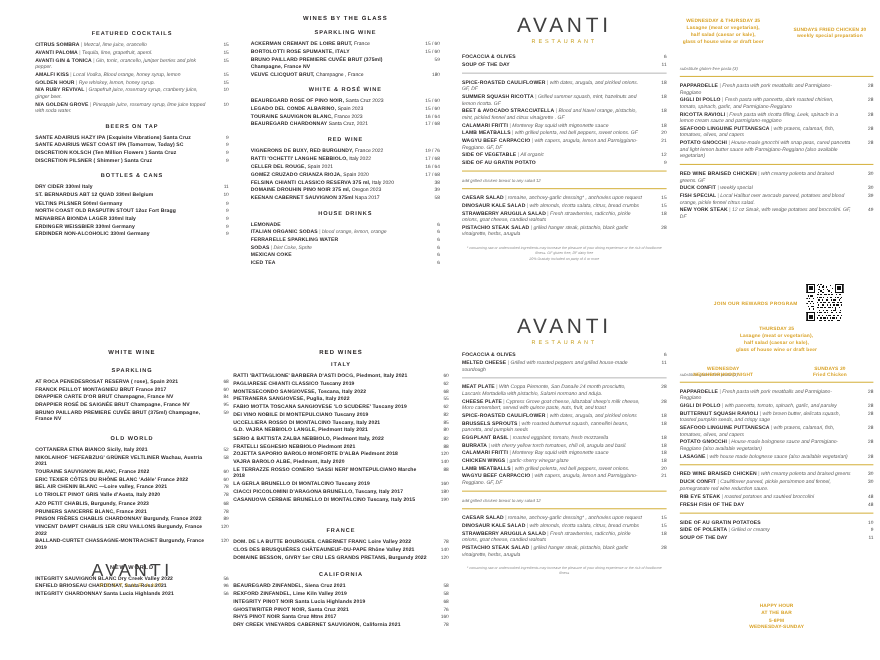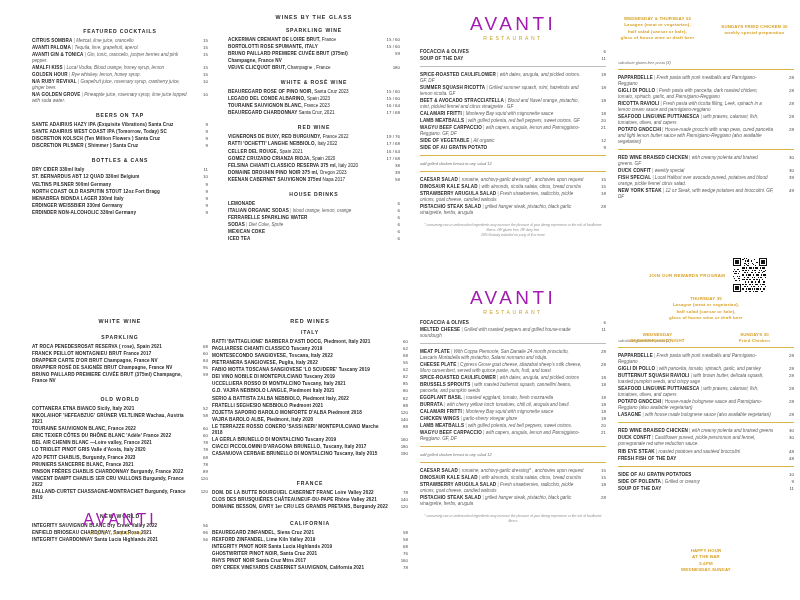--- a/index.html
+++ b/index.html
@@ -44,21 +44,21 @@
   .reg { font-weight: normal; }
 
   .grp { margin-bottom: 8px; }
 
   
   .logo-wrap { text-align: center; }
   .logo-word {
     font-family: "Liberation Sans", sans-serif;
     font-size: 19px;
     letter-spacing: 3.4px;
-    color: #a21caf;
+    color: #404040;
     font-weight: 300;
     line-height: 1;
   }
   .logo-sub {
     font-size: 5px;
     letter-spacing: 2.6px;
     color: #c9a227;
     margin-top: 2px;
   }
   .logo-word.small { font-size: 16px; letter-spacing: 3px; }

